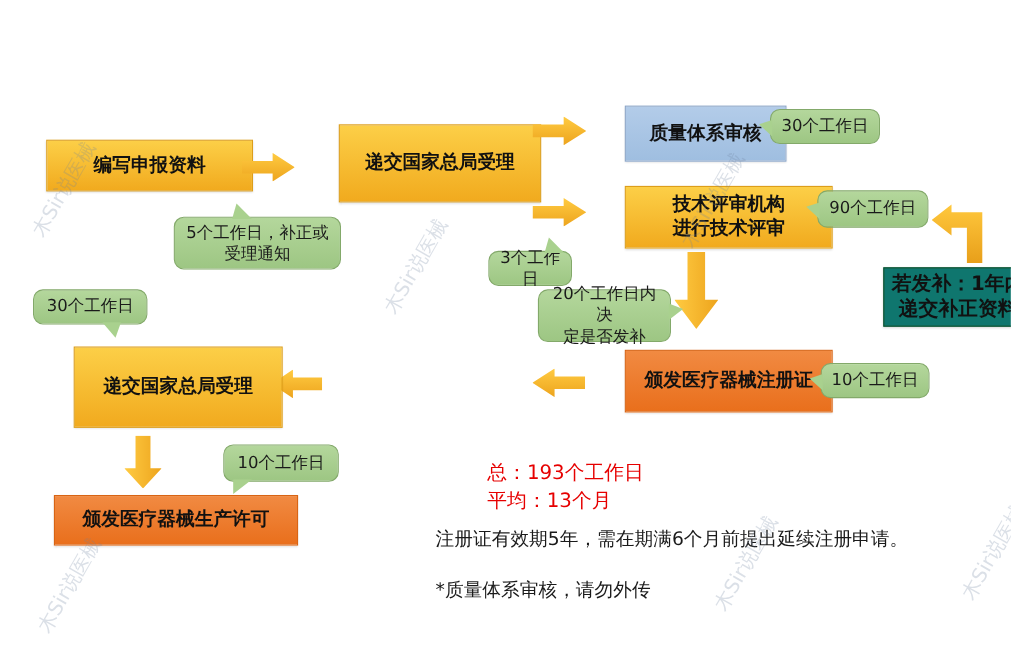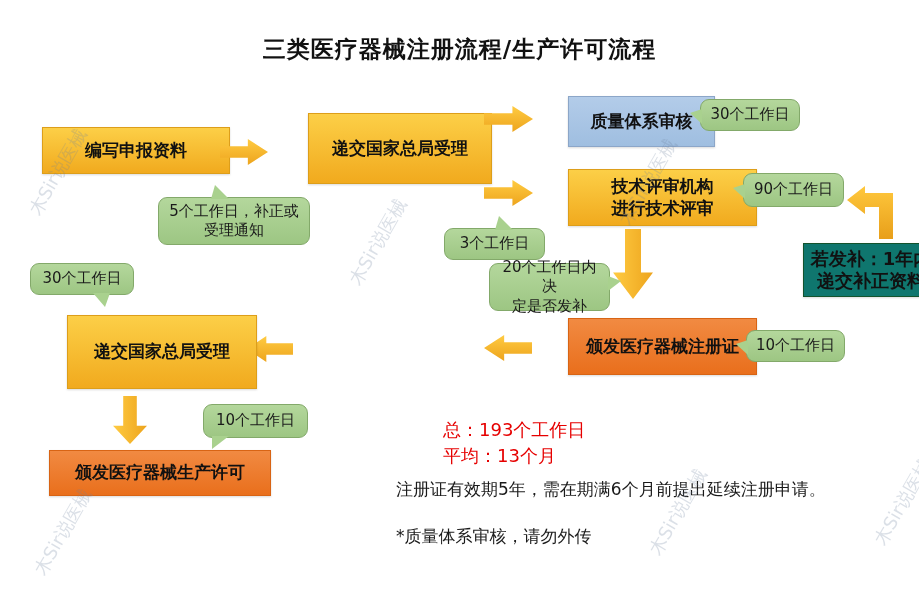--- a/index.html
+++ b/index.html
@@ -99,21 +99,20 @@
     transform: rotate(-60deg);
     white-space: nowrap;
     pointer-events: none;
   }
 </style>
 </head>
 <body>
 
 <div id="canvas">
 
-  <div class="title">三类医疗器械注册流程/生产许可流程</div>
 
   <div class="box box-yellow" style="left:15px; top:127px; width:188px; height:47px;text-align:center;">编写申报资料</div>
 
   <div class="arrow arrow-right" style="left:220px; top:139px; width:48px; height:26px;"></div>
 
   <div class="box box-yellow" style="left:281px; top:113px; width:184px; height:71px;">递交国家总局受理</div>
 
   <div class="arrow arrow-right" style="left:484px; top:106px; width:49px; height:26px;"></div>
 
   <div class="box box-blue" style="left:541px; top:96px; width:147px; height:51px;">质量体系审核</div>
@@ -145,21 +144,21 @@
 
   <div class="box box-blue-light" style="left:776px; top:243px; width:136px; height:54px; font-size:18px;">若发补：1年内
 递交补正资料</div>
 
   <div class="callout" style="left:158px; top:197px; width:152px; height:48px;">
     <span class="ptr ptr-top" style="left:52px;"></span>
     <span>5个工作日，补正或
 受理通知</span>
   </div>
 
-  <div class="callout" style="left:444px; top:228px; width:101px; height:32px;">
+  <div class="callout" style="left:444px; top:228px; width:76px; height:32px;">
     <span class="ptr ptr-top" style="left:50px;"></span>
     <span>3个工作日</span>
   </div>
 
   <div class="arrow arrow-down" style="left:613px; top:229px; width:40px; height:70px;"></div>
 
   <div class="callout" style="left:489px; top:263px; width:121px; height:48px;">
     <span class="ptr ptr-right" style="top:12px;"></span>
     <span>20个工作日内决
 定是否发补</span>

